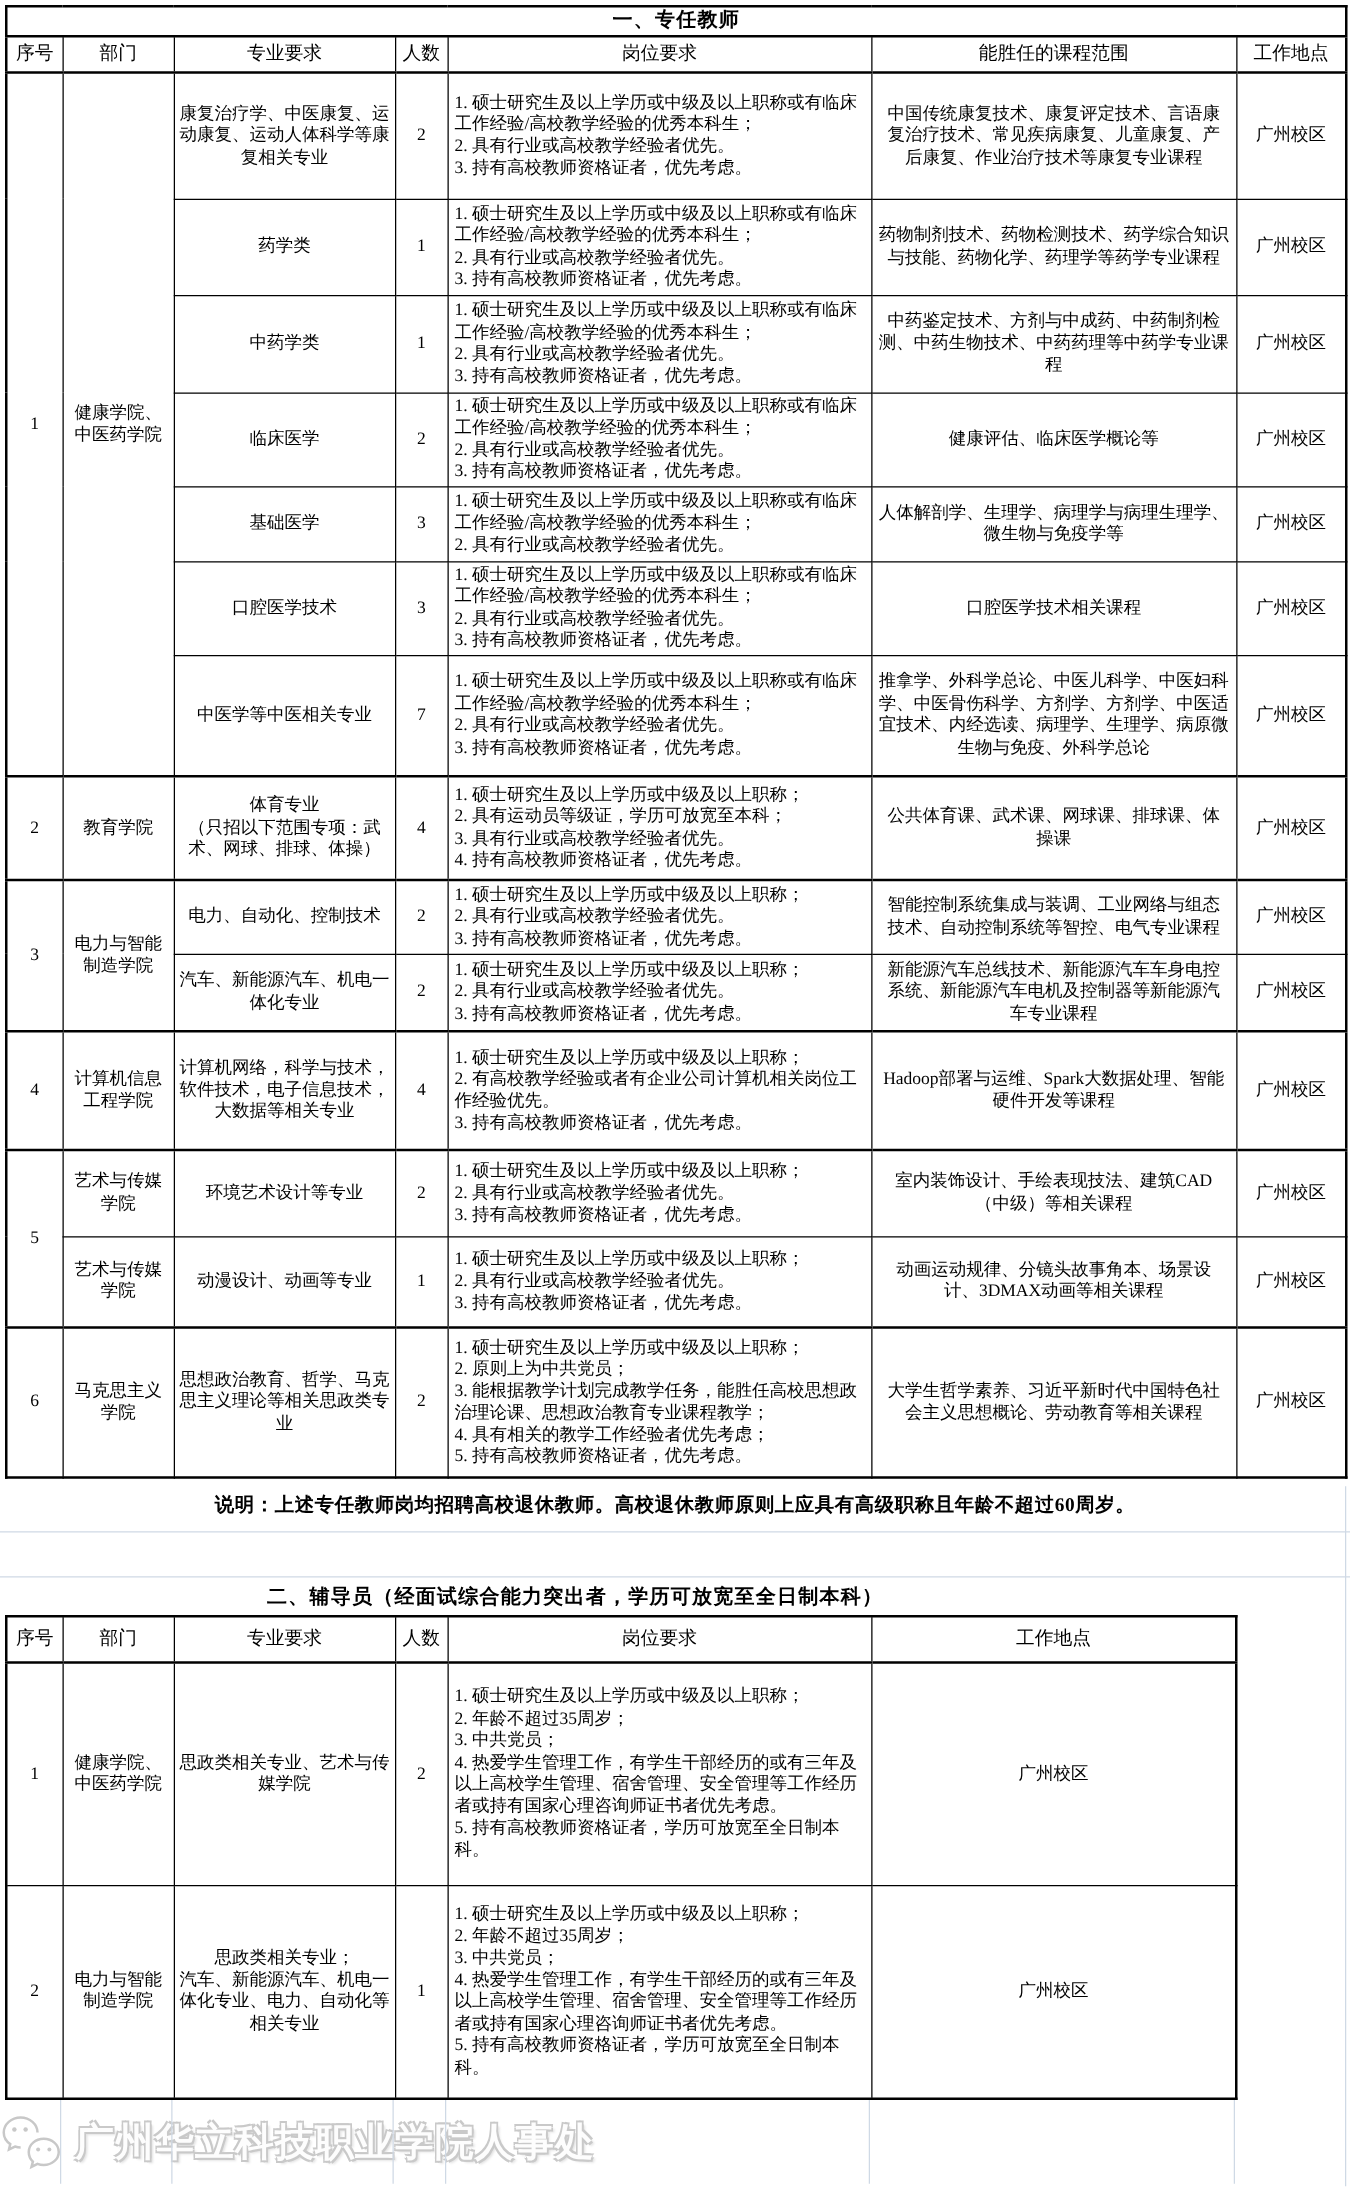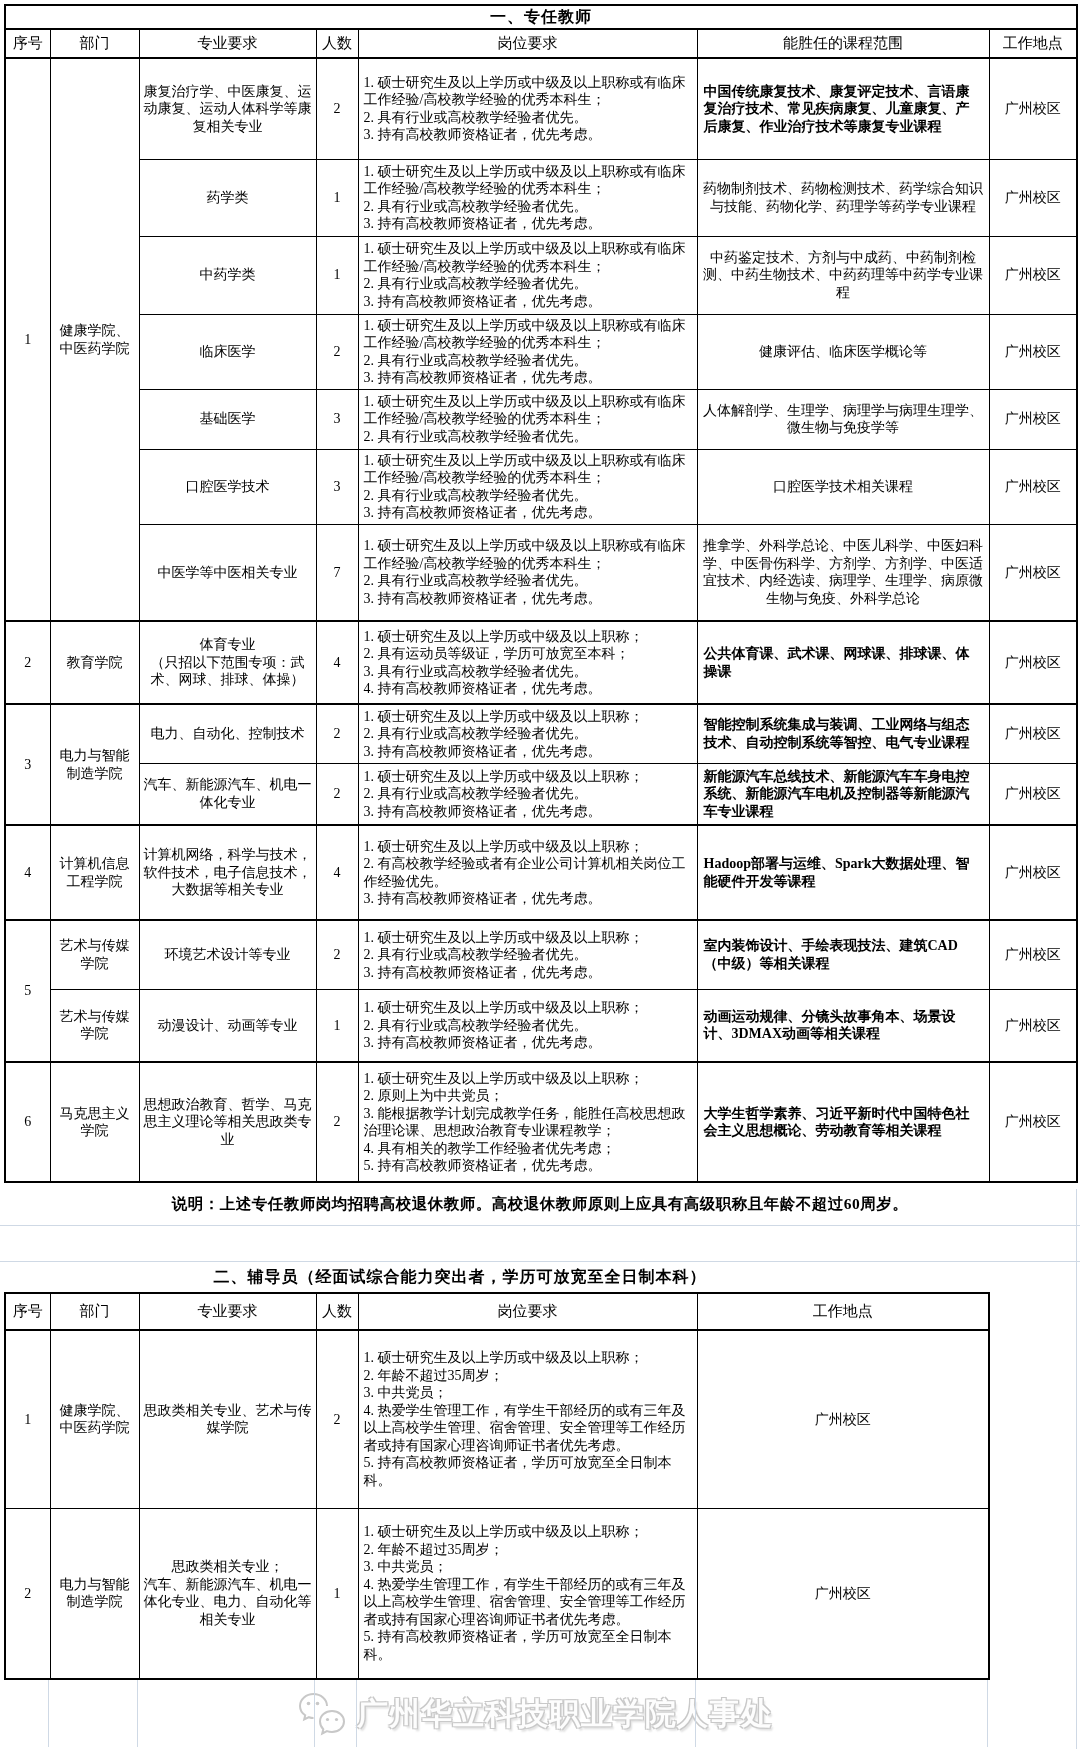--- a/index.html
+++ b/index.html
@@ -30,37 +30,37 @@
   .ttl td {
     font-size:16px; font-weight:bold; letter-spacing:1px;
   }
   .hd td { font-size:15px; font-weight:normal; }
   .req {
     text-align:left;
     white-space:pre-line;
     padding:2px 5px;
   }
   .pre { white-space:pre-line;text-align:center; }
-  .crs-l { text-align:left; padding:2px 6px;font-weight:bold; }
+  .crs-l { text-align:center; padding:2px 6px; }
   .crs-c { padding:2px 0; }
   .noterow {
     width:1080px; height:42px;
     border-bottom:1px solid #cfd9e5;
     display:flex; align-items:center; justify-content:center;
     font-size:15.5px; font-weight:bold; letter-spacing:0.5px;
   }
   .gaprow { width:1080px; height:35px; border-bottom:1px solid #cfd9e5; }
   .titlerow2 {
     width:920px; height:30px;
     display:flex; align-items:center; justify-content:center;
     font-size:16px; font-weight:bold; letter-spacing:1px;
   }
   .bottom-area {
     position:relative; width:1080px; height:67px;
-    display:flex; align-items:center; justify-content:center;
+    display:flex; align-items:center; justify-content:flex-start;
     padding:0; box-sizing:border-box;
   }
   .vline { position:absolute; width:1px; background:#cfd9e5; top:0; }
   .rightline { position:absolute; left:1076px; top:1185px; width:1px; height:560px; background:#cfd9e5; }
   .wm {
     display:flex; align-items:center; gap:8px;
     margin-right:10px;
   }
   .wm-text {
     font-size:31px; font-weight:bold; letter-spacing:1px;

